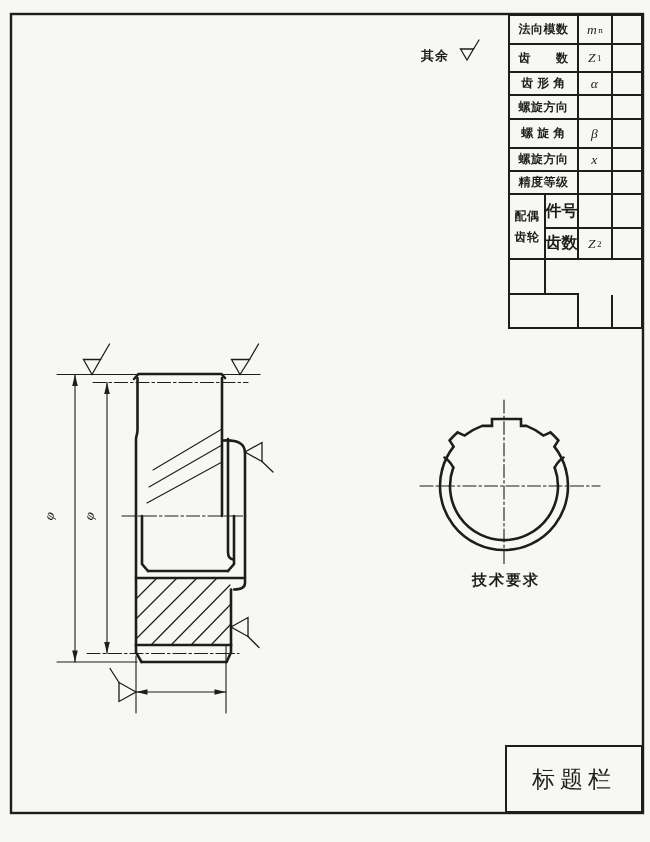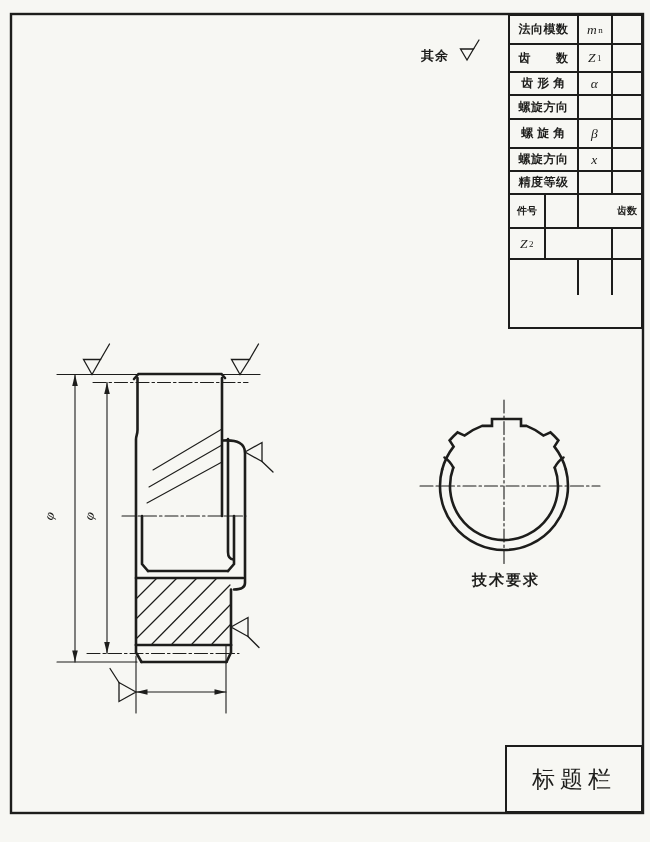--- a/index.html
+++ b/index.html
@@ -23,21 +23,21 @@
     display:flex;align-items:center;justify-content:center;
     font-size:12px;font-weight:700;letter-spacing:.5px;white-space:pre;
     font-family:"Liberation Serif",serif;
   }
   .cell.lab{grid-column:1/3;}
   .cell.lastcol{border-right:none;}
   .cell.lastrow{border-bottom:none;}
   .cell.sym{font-family:"Liberation Serif",serif;font-weight:400;font-style:italic;font-size:13.5px;}
   .cell.sym sub{font-size:9px;font-style:normal;margin-left:1px;}
   .cell.mate{grid-column:1;grid-row:8/10;line-height:1.7;text-align:center;display:flex;flex-direction:column;justify-content:center;}
-  .cell.small{font-size:10px;letter-spacing:0;}
+  .cell.small{font-size:16px;letter-spacing:0;}
 
   
   .lbl{position:absolute;font-weight:700;}
   #rest-note{left:421px;top:47px;font-size:13px;letter-spacing:1px;}
   #tech-req{left:466px;top:571px;width:80px;text-align:center;font-size:15px;letter-spacing:2px;}
   #phi-outer{left:46px;top:508px;font-size:14px;font-style:italic;font-weight:400;
              font-family:"Liberation Serif",serif;transform:rotate(-70deg);}
   #phi-pitch{left:86px;top:508px;font-size:14px;font-style:italic;font-weight:400;
              font-family:"Liberation Serif",serif;transform:rotate(-70deg);}
   #title-block{
@@ -196,20 +196,24 @@
     <div class="cell lastcol"></div>
 
     <div class="cell lab">螺旋方向</div>
     <div class="cell sym"><i>x</i><sub></sub></div>
     <div class="cell lastcol"></div>
 
     <div class="cell lab">精度等级</div>
     <div class="cell sym"><i></i><sub></sub></div>
     <div class="cell lastcol"></div>
 
+    <div class="cell mate">
+      <span>配偶</span>
+      <span>齿轮</span>
+    </div>
     <div class="cell small">件号</div>
     <div class="cell sym"></div>
     <div class="cell lastcol"></div>
 
     <div class="cell small">齿数</div>
     <div class="cell sym"><i>Z</i><sub>2</sub></div>
     <div class="cell lastcol"></div>
 
     <div class="cell sym"></div>
     <div class="cell lastcol"></div>

